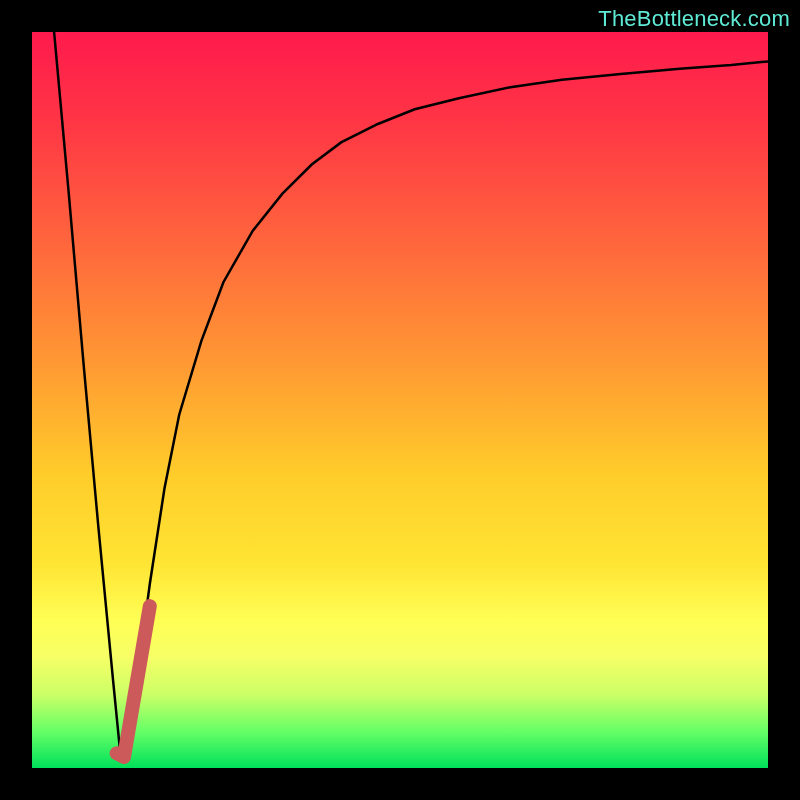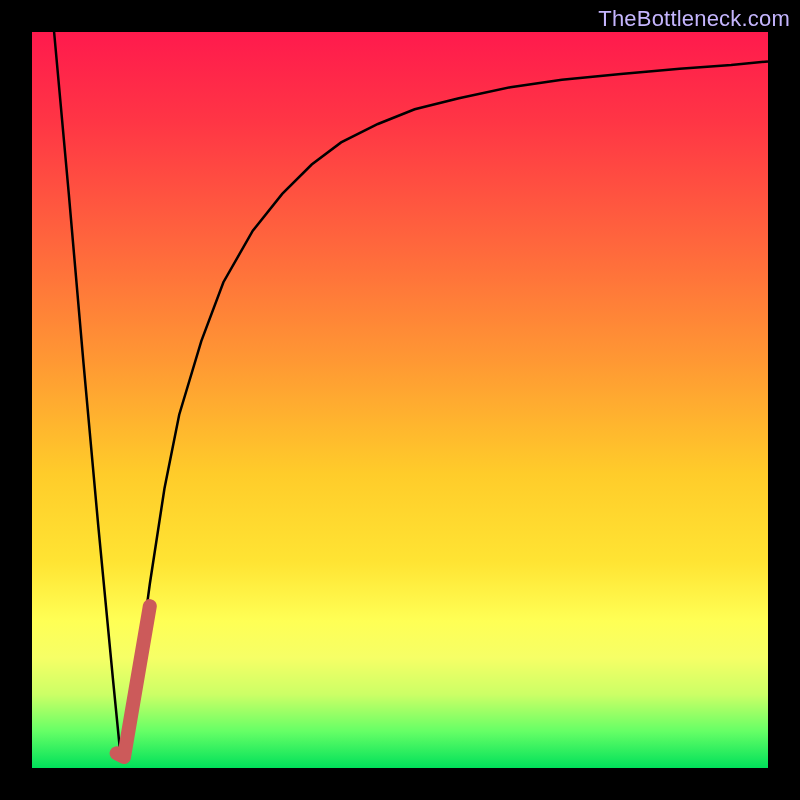--- a/index.html
+++ b/index.html
@@ -36,21 +36,21 @@
       #f6ff66 85%,
       #ccff66 90%,
       #66ff66 95%,
       #00e05a 100%
     );
   }
   .watermark {
     position: absolute;
     top: 6px;
     right: 10px;
-    color: #c4b5fd;
+    color: #5eead4;
     font-size: 22px;
     font-weight: 500;
     letter-spacing: 0.2px;
     user-select: none;
   }
   svg.curve {
     position: absolute;
     left: 0;
     top: 0;
     width: 736px;

